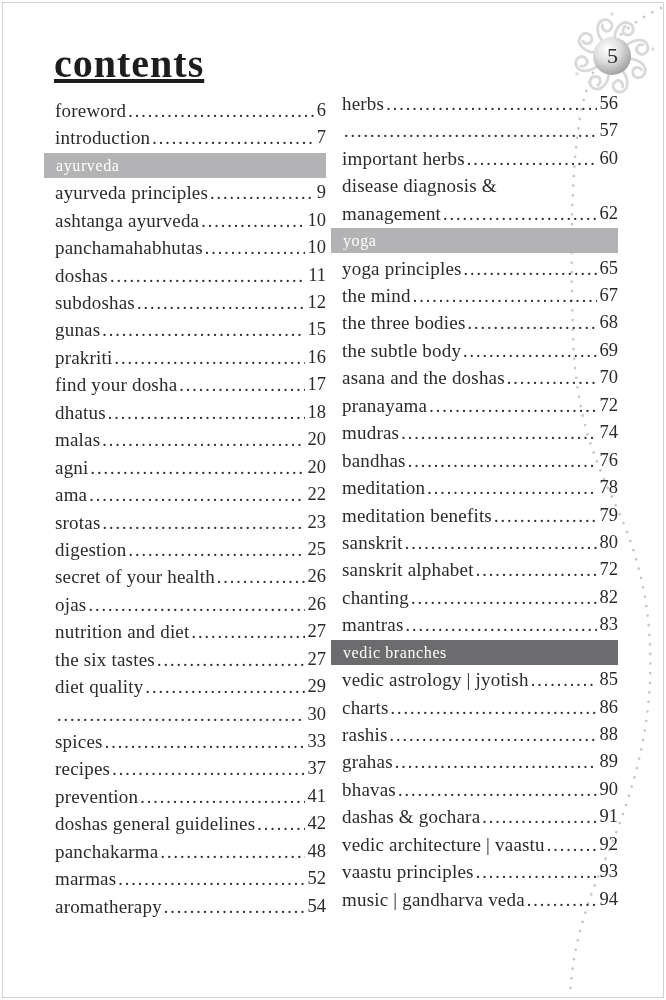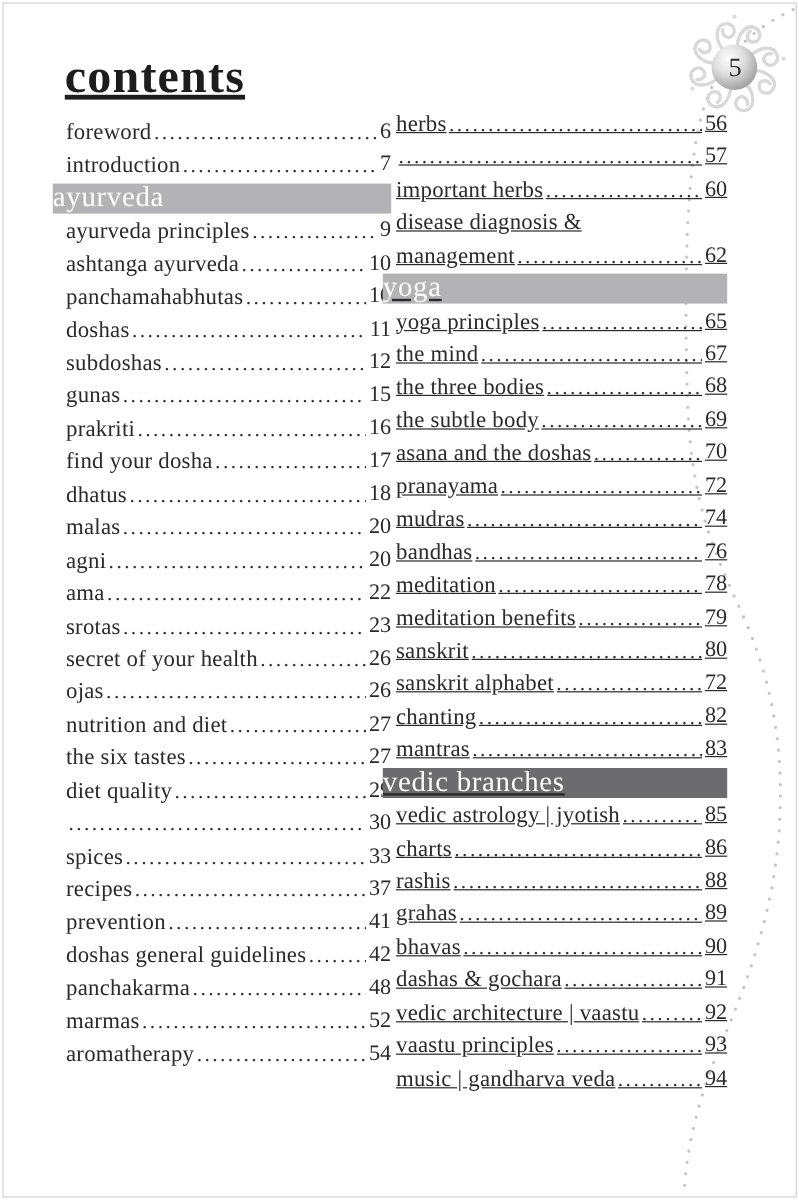--- a/index.html
+++ b/index.html
@@ -8,38 +8,38 @@
     font-family:"Liberation Serif","DejaVu Serif",serif;
     color:#2a2a2a;overflow:hidden;
   }
   .frame{position:absolute;inset:2px;border:1px solid #d2d2d2;pointer-events:none;}
   .page-title{
     position:absolute;left:54px;top:44px;
     font-size:40px;font-weight:700;color:#1d1d1d;letter-spacing:1px;line-height:1;text-decoration:underline;
   }
   .col{position:absolute;}
   .col-left{left:55px;top:97px;width:271px;}
-  .col-right{left:330px;top:90px;width:276px;text-decoration:underline;}
+  .col-right{left:342px;top:90px;width:276px;}
   .entry{
     display:flex;align-items:flex-start;height:27.45px;line-height:27.45px;
     font-size:19px;white-space:nowrap;
   }
   .entry .label{flex:0 0 auto;letter-spacing:0.2px;}
   .entry .leader{
     flex:1 1 auto;overflow:hidden;white-space:nowrap;min-width:0;
     margin:0 3px 0 2px;
   }
   .entry .leader::after{
     content:"................................................................";
     letter-spacing:2px;font-size:18px;color:#2e2e2e;
   }
   .entry .pagenum{flex:0 0 auto;font-size:18.5px;}
   .section-header{
-    height:25px;line-height:25px;margin:1px 0 1.4px -11px;padding-left:0;
-    font-size:24px;color:#ffffff;letter-spacing:0.6px;
+    height:25px;line-height:25px;margin:1px 0 1.4px -11px;padding-left:12px;
+    font-size:16px;color:#ffffff;letter-spacing:0.6px;
   }
   .section-header.light{background:#b3b3b5;}
   .section-header.dark{background:#6c6c6e;}
   .ornament{position:absolute;left:560px;top:4px;width:104px;height:104px;}
   .page-circle-number{
     position:absolute;left:594px;top:37px;width:37px;height:37px;
     text-align:center;line-height:37px;font-size:22px;color:#2f2f2f;
   }
   .curve-layer{position:absolute;left:0;top:0;width:666px;height:1000px;pointer-events:none;}
 </style>
@@ -158,20 +158,25 @@
       <span class="label">ama</span>
       <span class="leader"></span>
       <span class="pagenum">22</span>
     </div>
     <div class="entry">
       <span class="label">srotas</span>
       <span class="leader"></span>
       <span class="pagenum">23</span>
     </div>
     <div class="entry">
+      <span class="label">digestion</span>
+      <span class="leader"></span>
+      <span class="pagenum">25</span>
+    </div>
+    <div class="entry">
       <span class="label">secret of your health</span>
       <span class="leader"></span>
       <span class="pagenum">26</span>
     </div>
     <div class="entry">
       <span class="label">ojas</span>
       <span class="leader"></span>
       <span class="pagenum">26</span>
     </div>
     <div class="entry">

